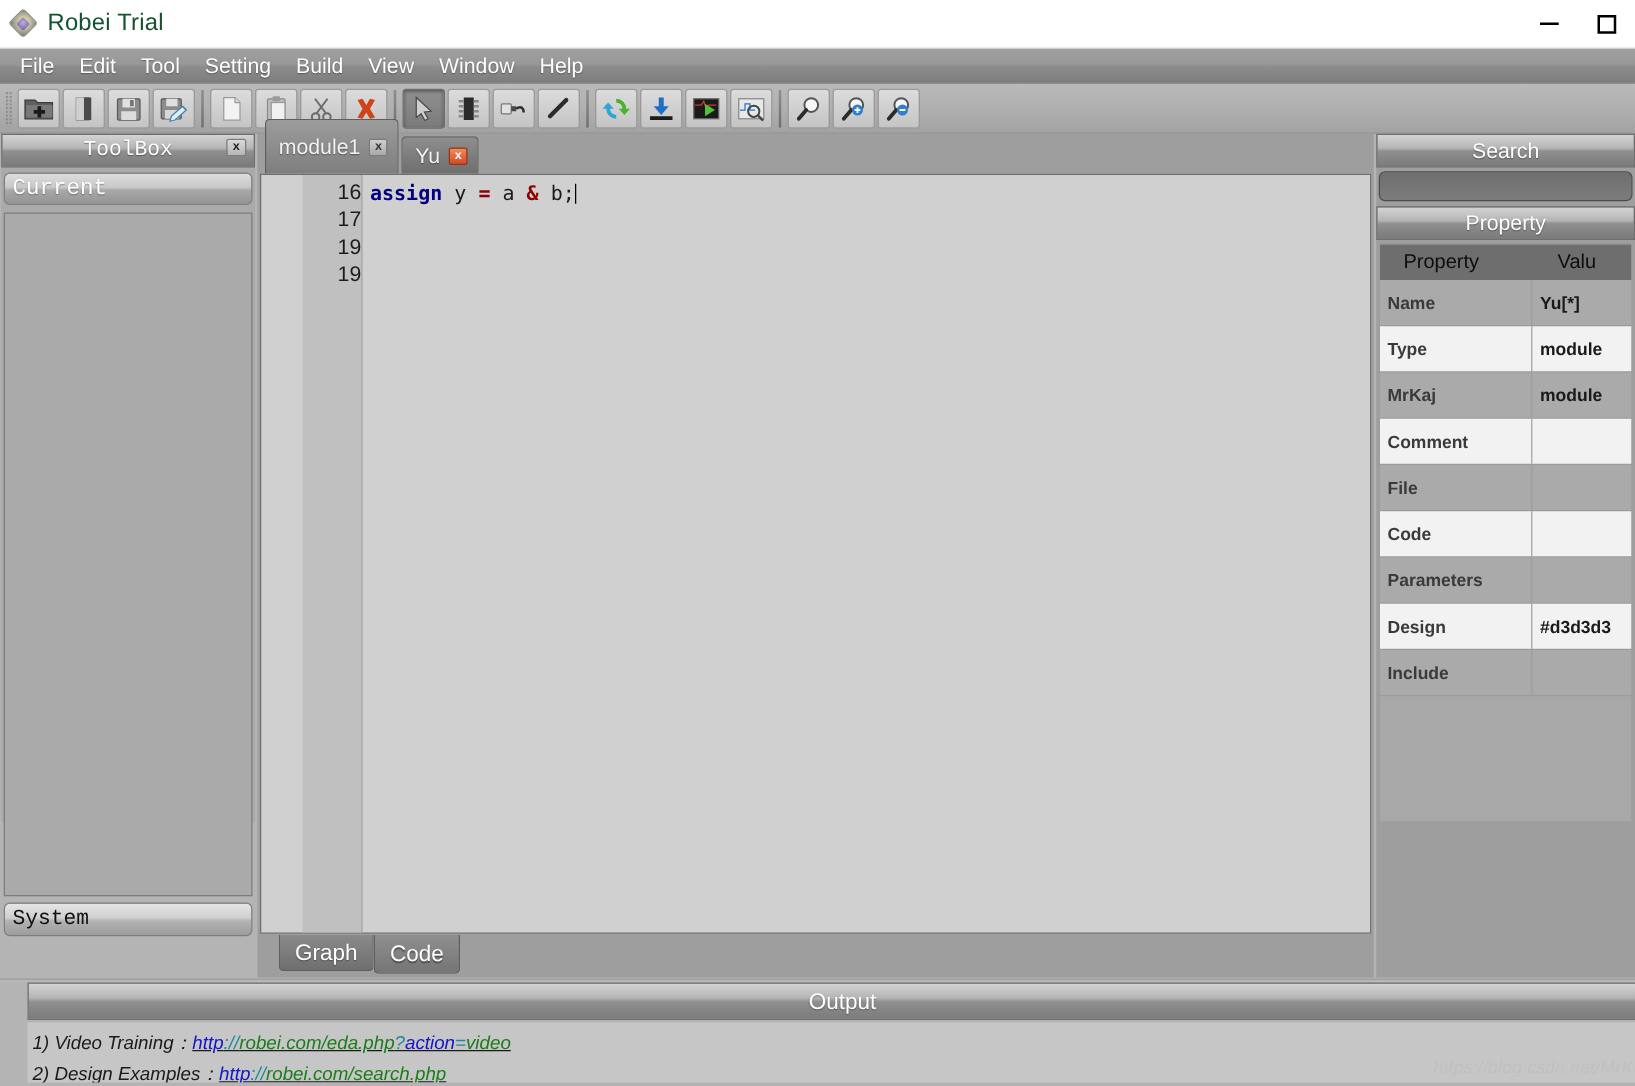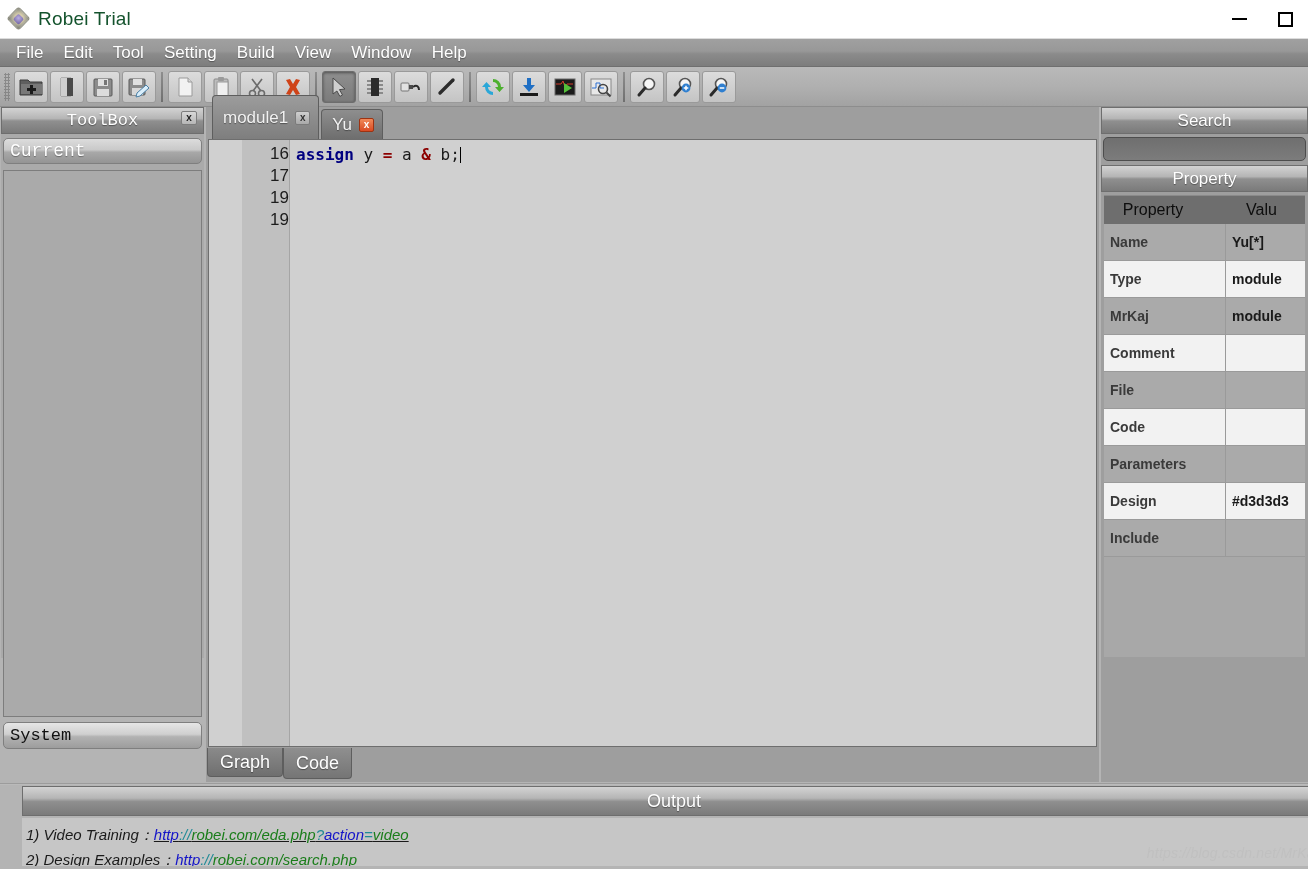--- a/index.html
+++ b/index.html
@@ -177,21 +177,21 @@
     margin-left: 33px;
   }
   .code-area { flex: 1; padding-top: 4px; padding-left: 6px; font-size: 16px; line-height: 22px; }
   .code-line { white-space: pre; }
   .kw-assign { color: #000080; font-weight: bold; }
   .kw-op { color: #8b0000; font-weight: bold; }
   .kw-plain { color: #1a1a1a; }
   .caret { display: inline-block; width: 1px; height: 16px; background: #000;
            vertical-align: -3px; }
 
-  .bottom-tabs { height: 32px; display: flex; align-items: flex-start; padding-left: 1px; padding-top: 1px;}
+  .bottom-tabs { height: 32px; display: flex; align-items: flex-start; padding-left: 17px; padding-top: 1px;}
   .btab {
     height: 29px; padding: 0 12px;
     display: flex; align-items: center;
     color: #ffffff; font-size: 18px;
     text-shadow: 0 1px 1px rgba(0,0,0,.4);
     border: 1px solid #5e5e5e; border-top: none;
     border-radius: 0 0 4px 4px;
     background: linear-gradient(to bottom, #8a8a8a, #6f6f6f);
   }
   .btab.active { background: linear-gradient(to bottom, #8f8f8f, #757575); height: 31px;}

